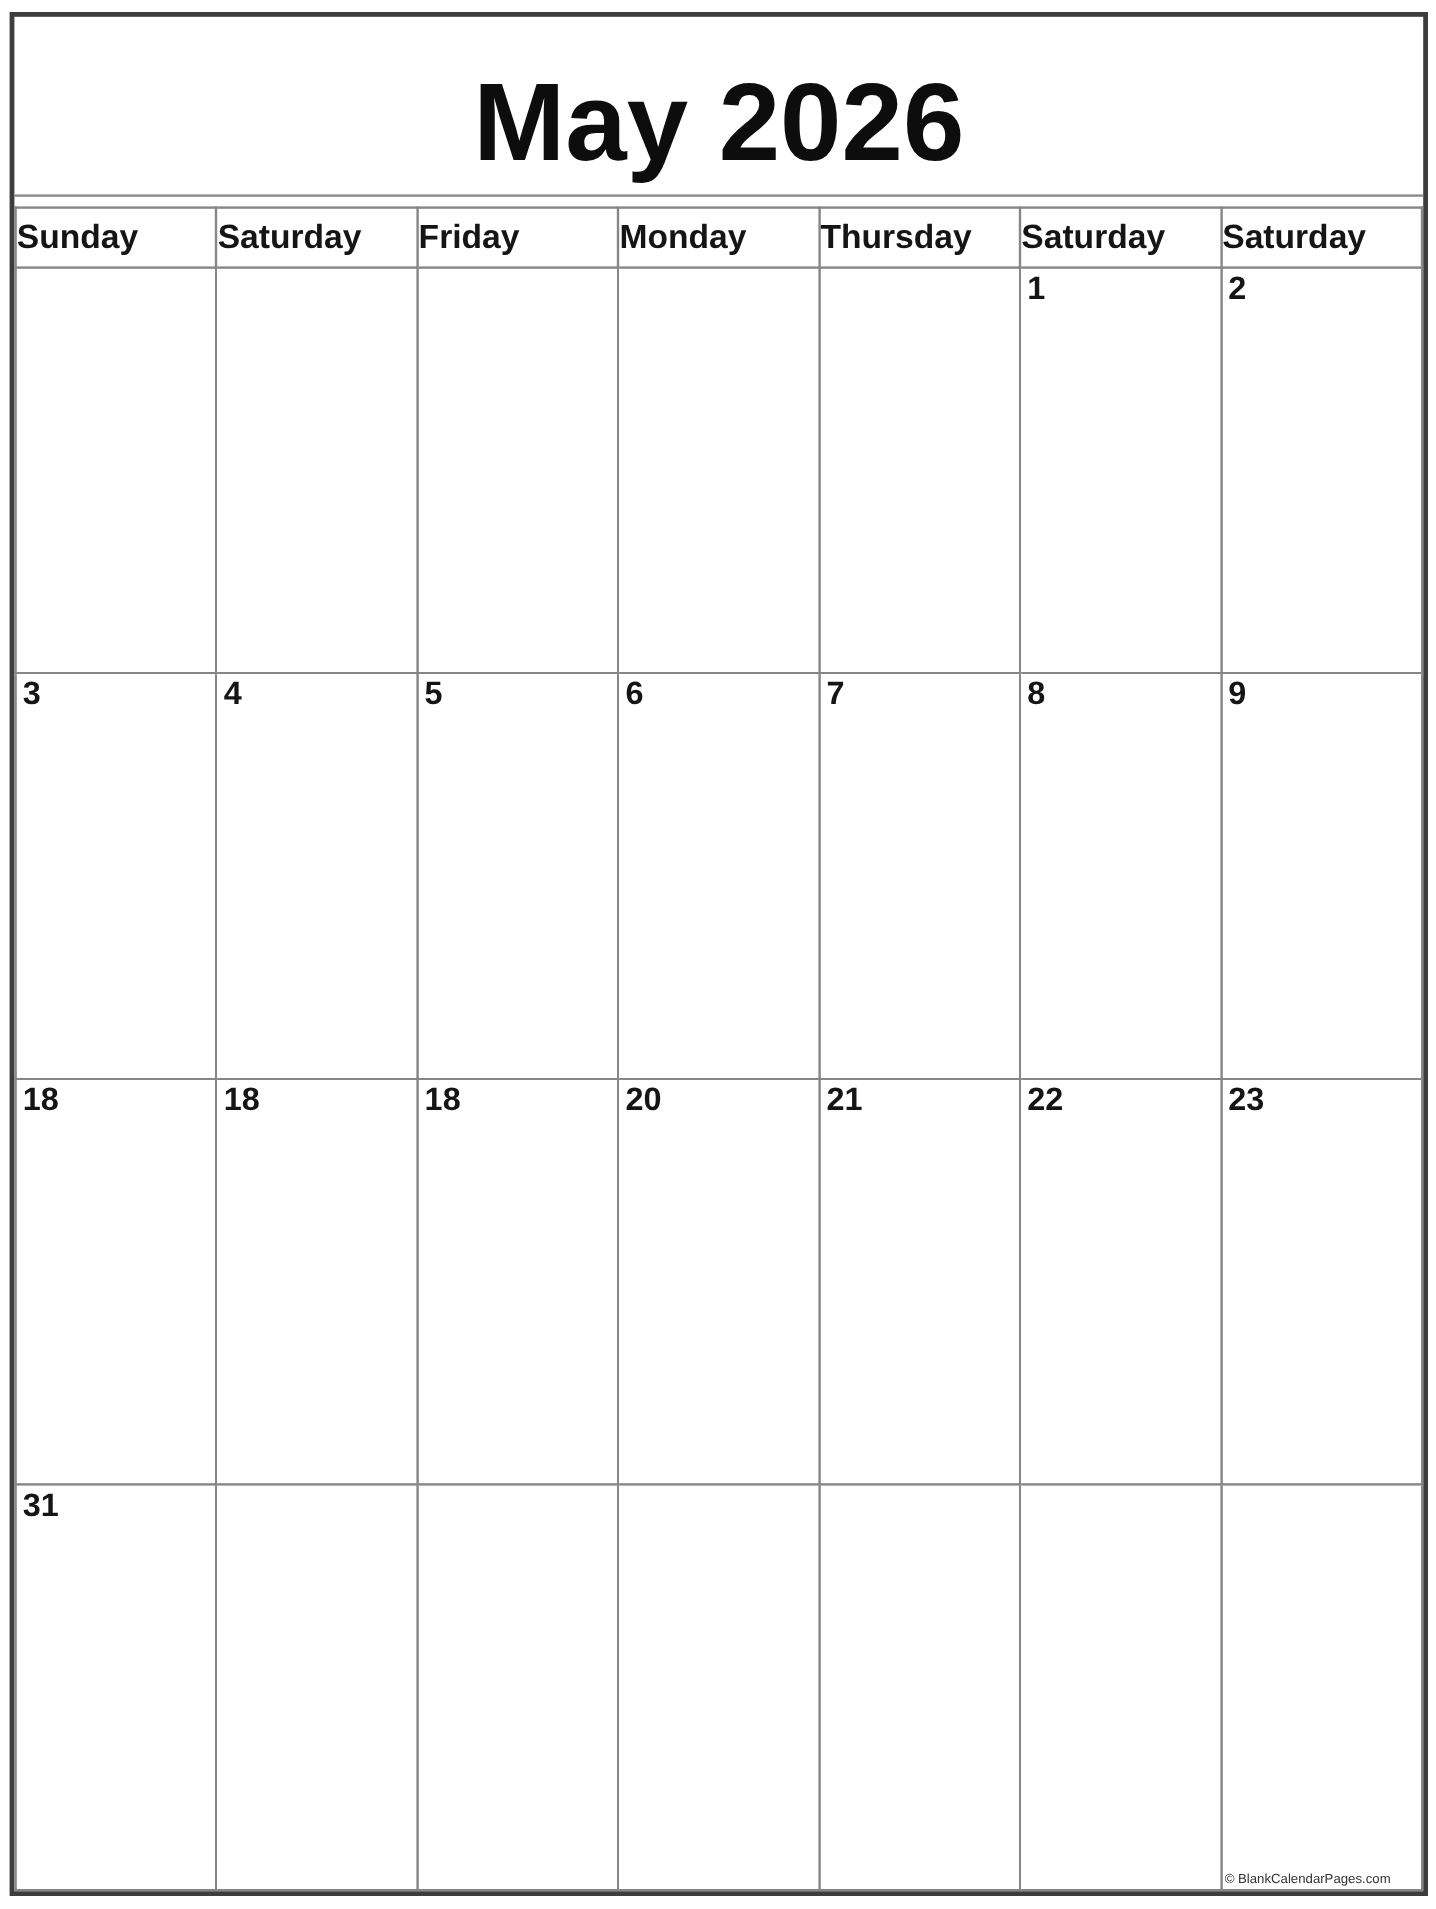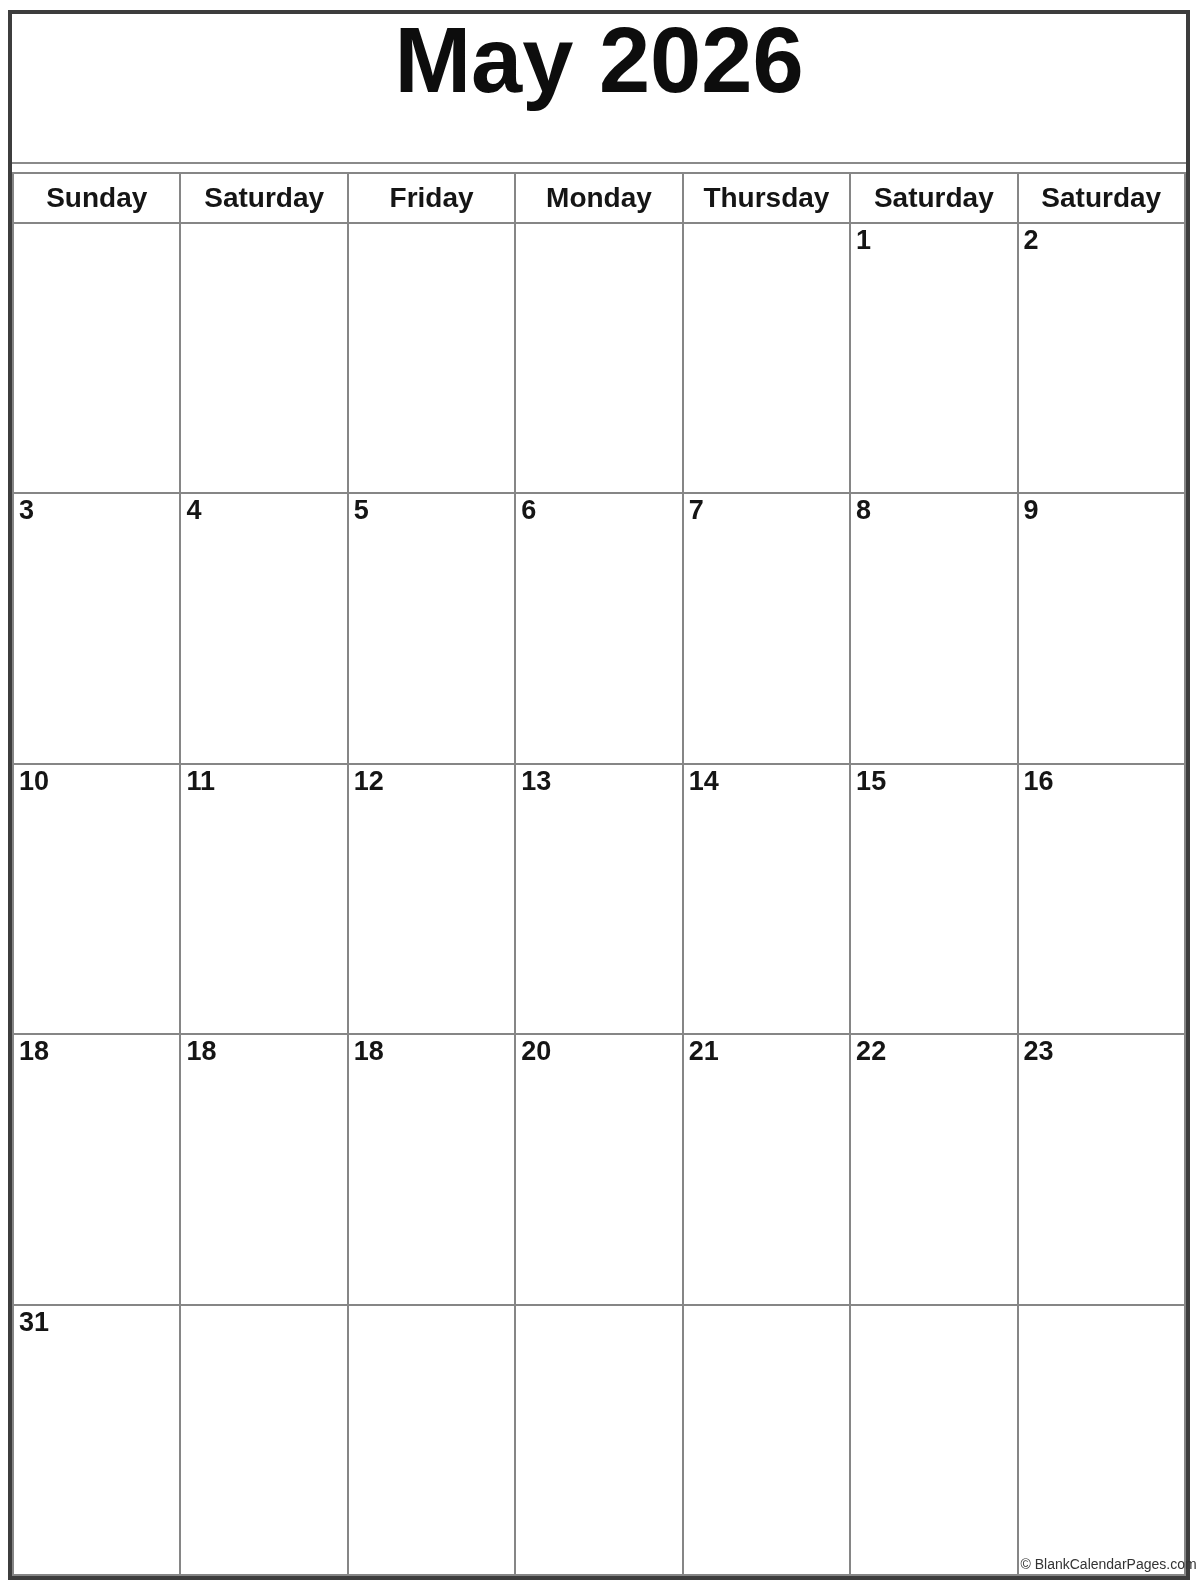--- a/index.html
+++ b/index.html
@@ -21,21 +21,21 @@
     background: #ffffff;
     display: flex;
     flex-direction: column;
   }
   .title-block {
     box-sizing: border-box;
     height: 150px;
     flex: 0 0 150px;
     border-bottom: 2px solid #8a8a8a;
     display: flex;
-    align-items: flex-start;
+    align-items: flex-end;
     justify-content: center;
   }
   .calendar-title {
     font-size: 92px;
     font-weight: bold;
     color: #0d0d0d;
     letter-spacing: 0px;
     line-height: 1;
     padding-bottom: 14px;
   }
@@ -52,38 +52,38 @@
     padding: 0;
     vertical-align: top;
   }
   tr.header-row {
     height: 50px;
   }
   table.grid th {
     font-size: 28px;
     font-weight: bold;
     color: #151515;
-    text-align: center;
+    text-align: left;
     vertical-align: middle;
   }
   td .day-num {
     display: block;
     font-size: 27px;
     font-weight: bold;
     color: #151515;
     line-height: 1.05;
     padding: 2px 0 0 5px;
     text-align: left;
   }
   td { position: relative; }
   .copyright {
     position: absolute;
     left: 2px;
     bottom: 2px;
-    font-size: 14px;
+    font-size: 11px;
     color: #333333;
     white-space: nowrap;
   }
 </style>
 </head>
 <body>
 
 <div class="page">
   <div class="title-block">
     <div class="calendar-title">May 2026</div>
@@ -142,43 +142,20 @@
           </td>
           <td>
             <span class="day-num">8</span>
           </td>
           <td>
             <span class="day-num">9</span>
           </td>
         </tr>
         <tr>
           <td>
-            <span class="day-num">10</span>
-          </td>
-          <td>
-            <span class="day-num">11</span>
-          </td>
-          <td>
-            <span class="day-num">12</span>
-          </td>
-          <td>
-            <span class="day-num">13</span>
-          </td>
-          <td>
-            <span class="day-num">14</span>
-          </td>
-          <td>
-            <span class="day-num">15</span>
-          </td>
-          <td>
-            <span class="day-num">16</span>
-          </td>
-        </tr>
-        <tr>
-          <td>
             <span class="day-num">18</span>
           </td>
           <td>
             <span class="day-num">18</span>
           </td>
           <td>
             <span class="day-num">18</span>
           </td>
           <td>
             <span class="day-num">20</span>

